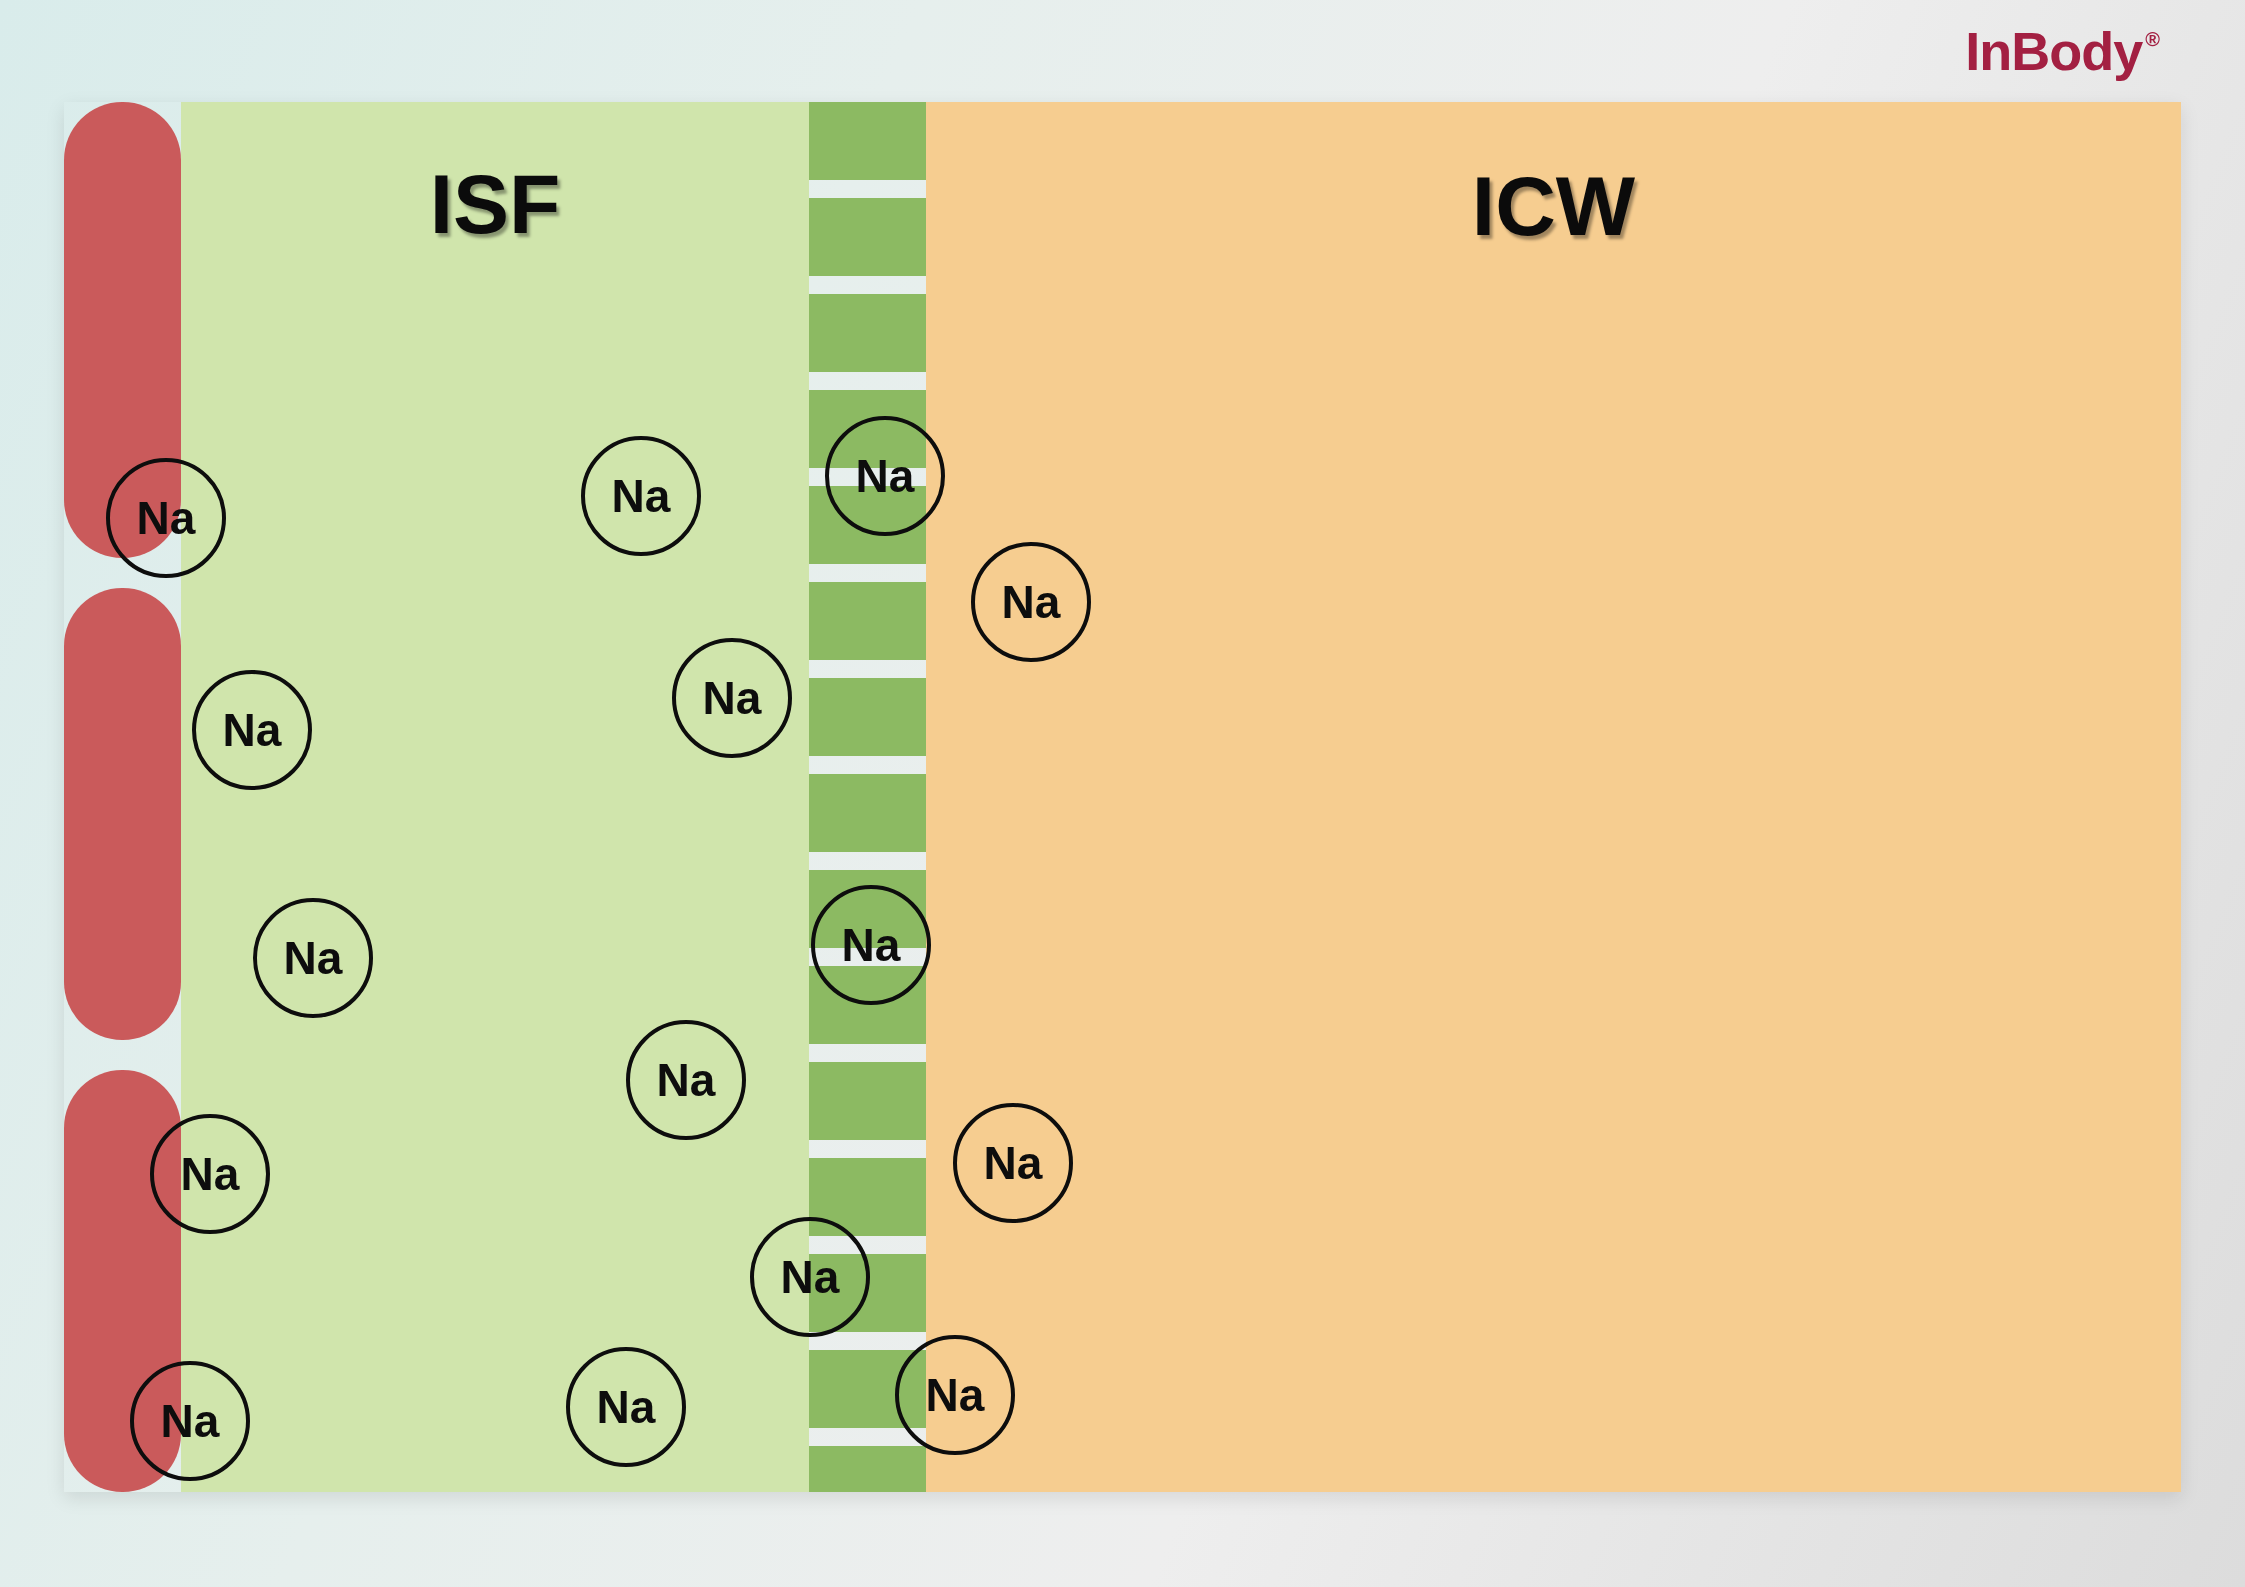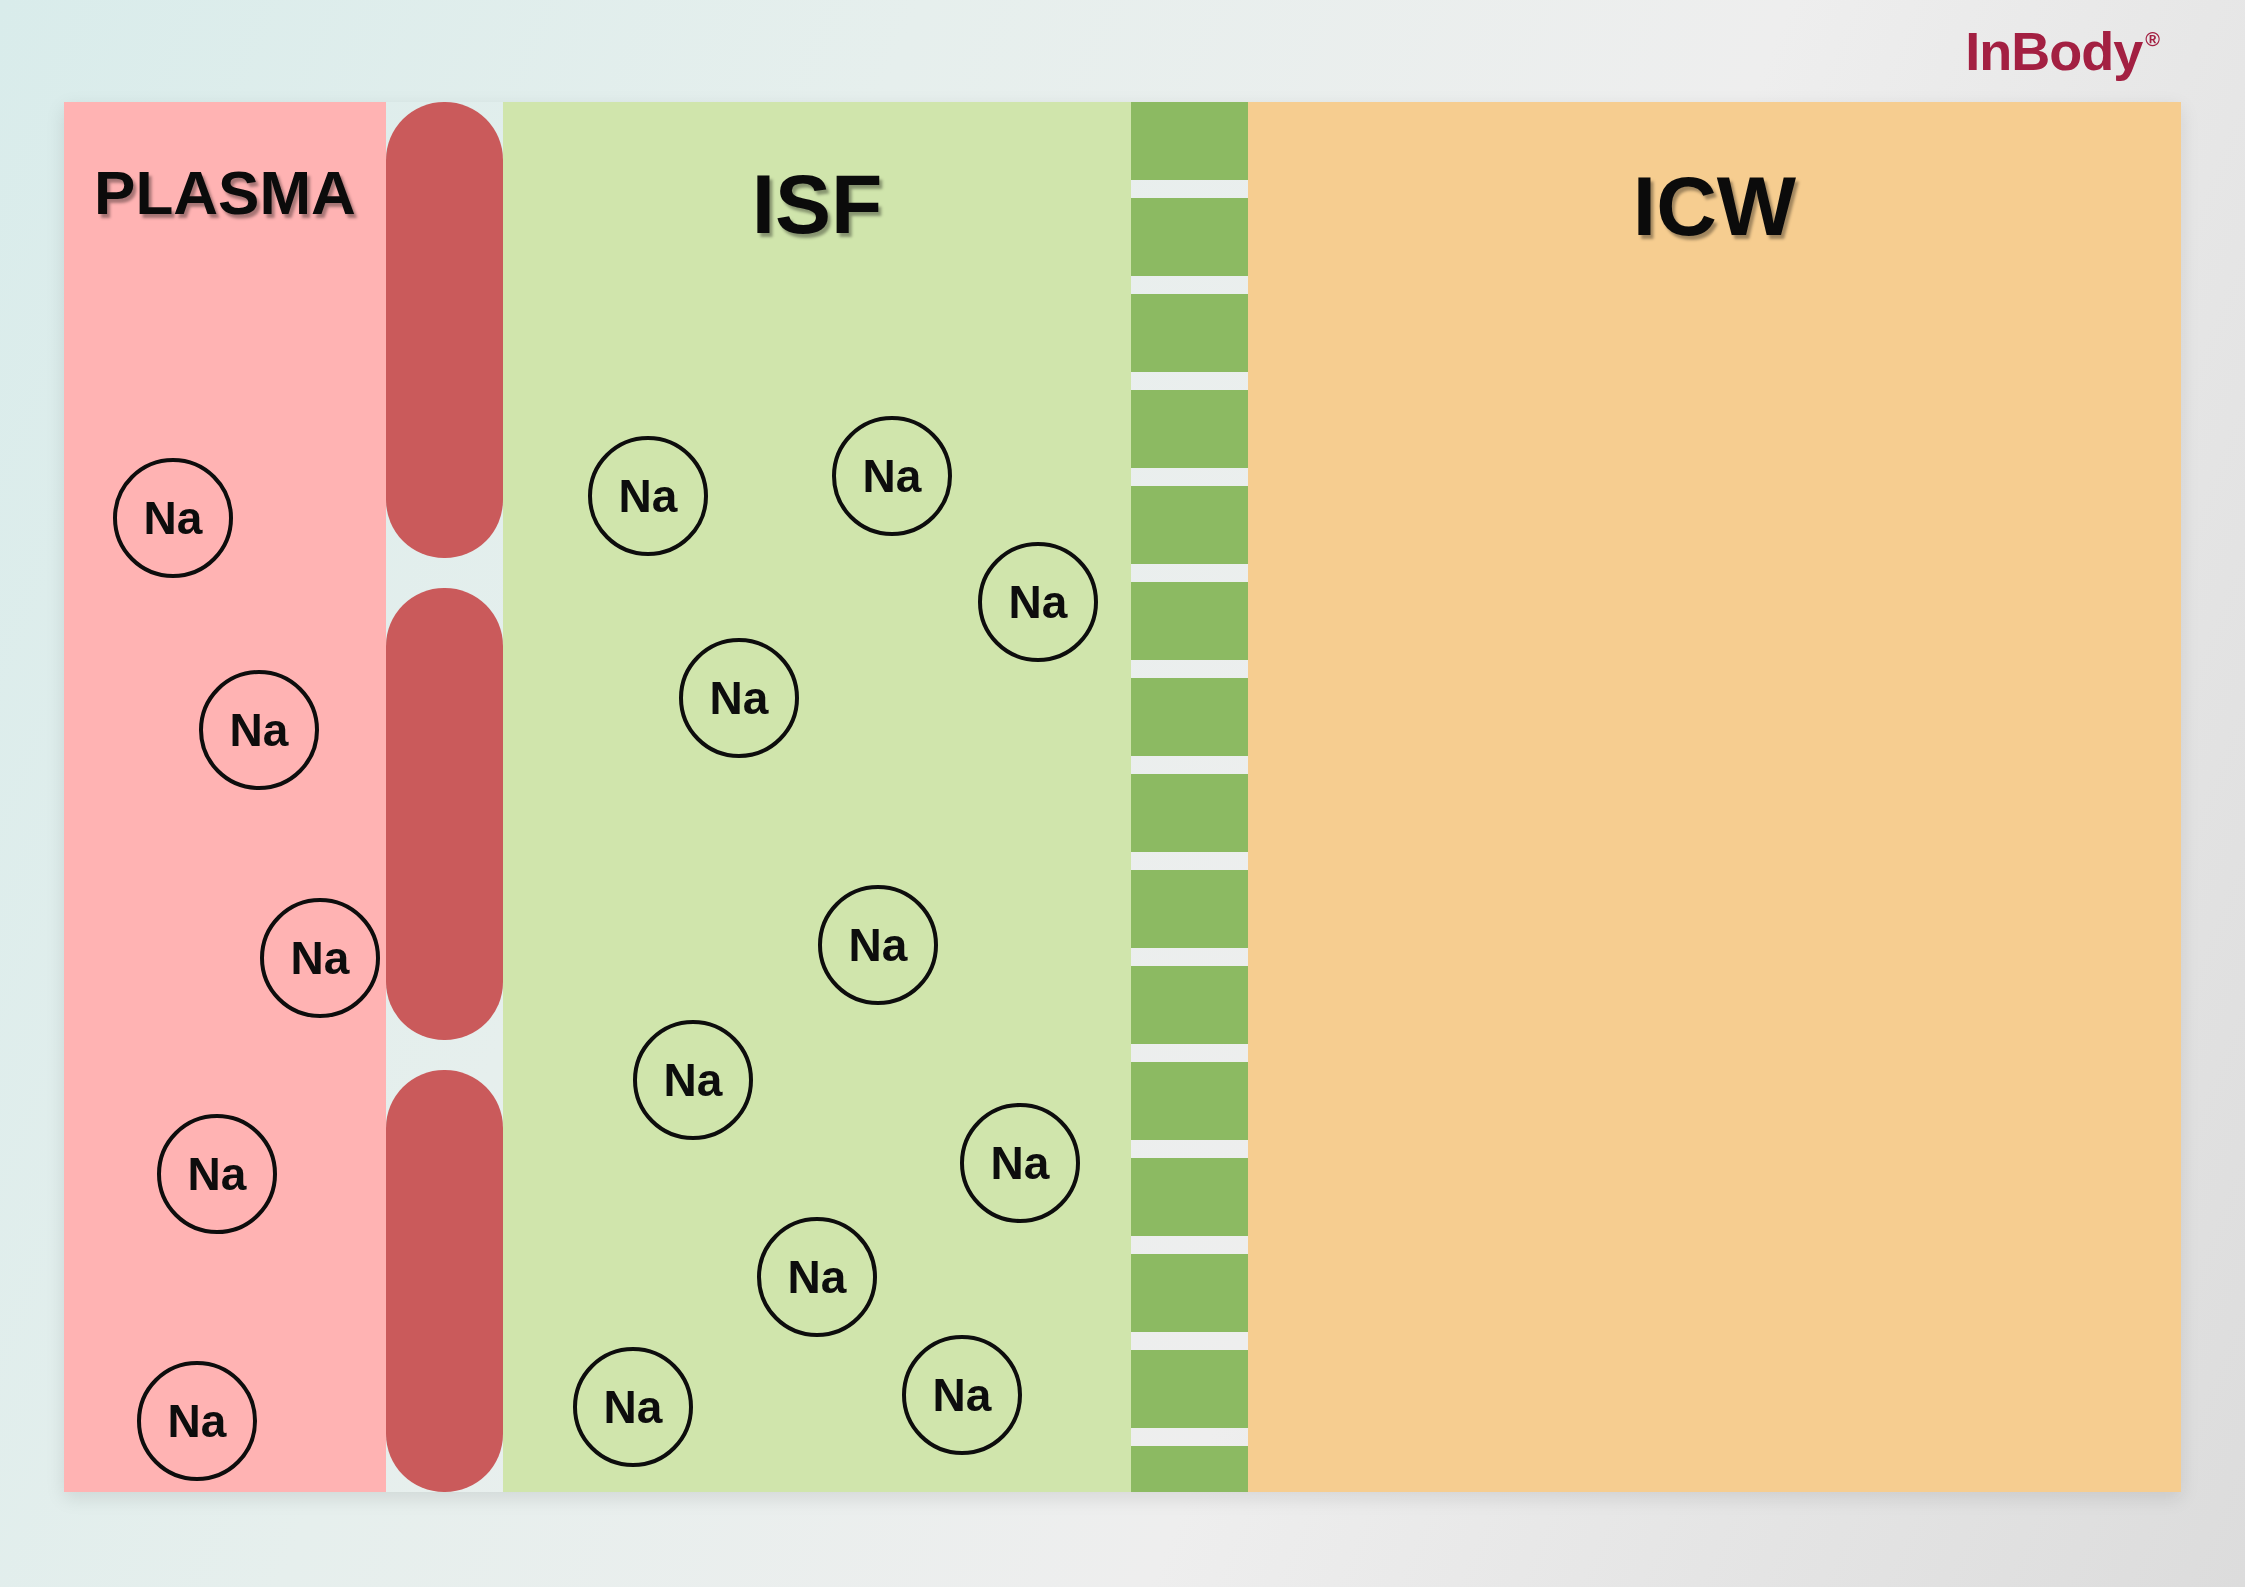--- a/index.html
+++ b/index.html
@@ -32,42 +32,39 @@
   .capsule{width:117px; background:#ca5a5b; border-radius:58px;}
   .capsule.c1{height:456px;} .capsule.c2{height:452px;} .capsule.c3{height:422px;}
   .isf{width:628px; background:#d0e5ac;}
   .isf .compartment-title{font-size:84px; padding-top:52px;margin-top:8px;}
   .membrane{
     width:117px;
     background:repeating-linear-gradient(to bottom,#8cba62 0 78px,rgba(0,0,0,0) 78px 96px);
   }
   .icw{flex:1; background:#f6cd90;}
   .icw .compartment-title{font-size:84px; padding-top:62px;}
-  .ion-layer{position:absolute; left:15px; top:0; width:100%; height:100%; pointer-events:none;}
+  .ion-layer{position:absolute; left:8px; top:0; width:100%; height:100%; pointer-events:none;}
   .na{
     position:absolute; width:112px; height:112px;
     border:4px solid #0d0d0d; border-radius:50%;
     display:flex; align-items:center; justify-content:center;
     font-size:46px; font-weight:bold; color:#0d0d0d; background:transparent;
   }
 </style>
 </head>
 <body>
 
 <div class="page">
 
   <div class="logo">
     <span>InBody</span><span class="reg">®</span>
   </div>
 
   <div class="stage">
 
-    <section class="col plasma">
-      <h2 class="compartment-title">PLASMA</h2>
-    </section>
 
     <div class="col capillary">
       <div class="capsule c1"></div>
       <div class="capsule c2"></div>
       <div class="capsule c3"></div>
     </div>
 
     <section class="col isf">
       <h2 class="compartment-title">ISF</h2>
     </section>

